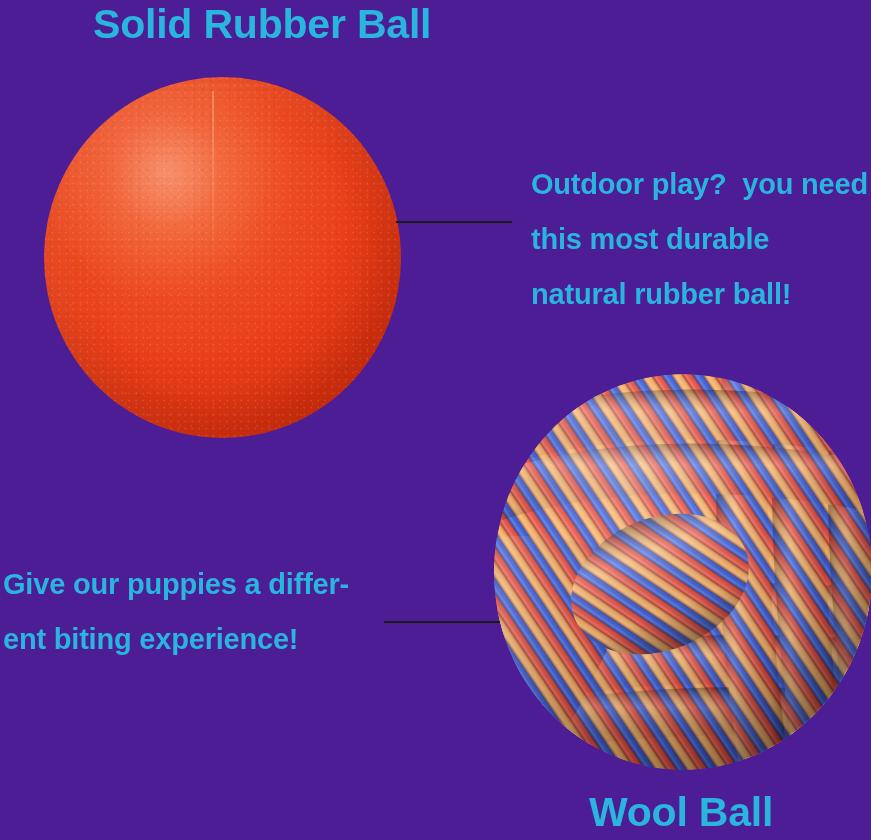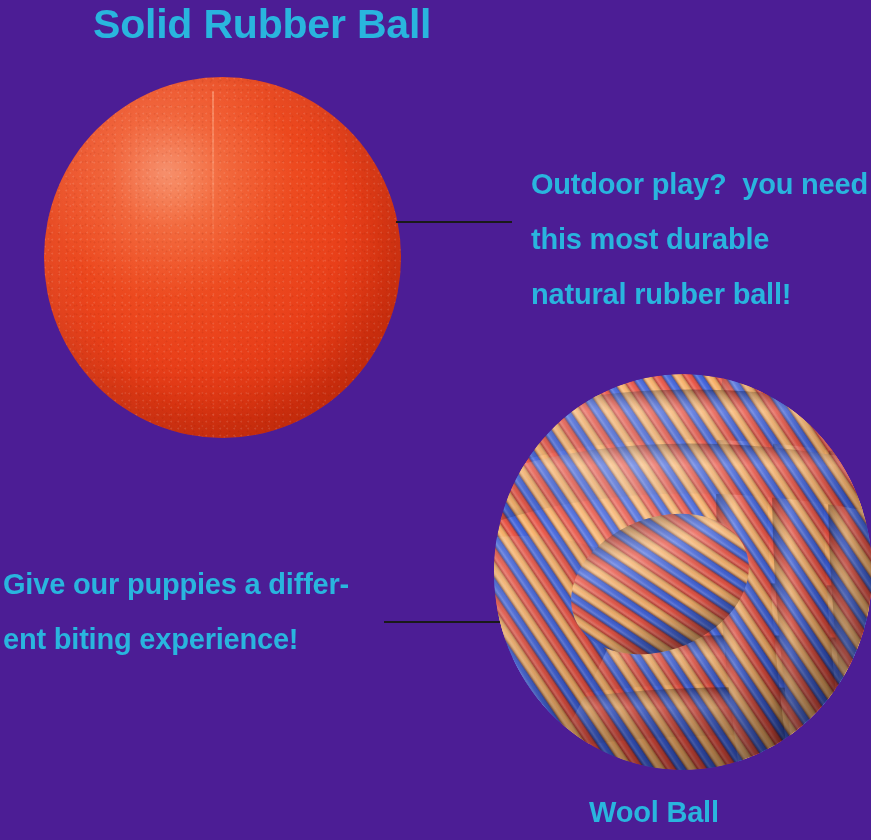--- a/index.html
+++ b/index.html
@@ -27,21 +27,21 @@
   }
   #title-rubber {
     left: 93px;
     top: 1px;
     font-size: 41px;
     line-height: 47px;
   }
   #title-wool {
     left: 589px;
     top: 789px;
-    font-size: 29px;
+    font-size: 41px;
     line-height: 47px;
   }
   .callout-block {
     position: absolute;
     color: #29b5de;
     font-family: "Liberation Sans", sans-serif;
     font-weight: 700;
     font-size: 29px;
     line-height: 55px;
     white-space: pre;

